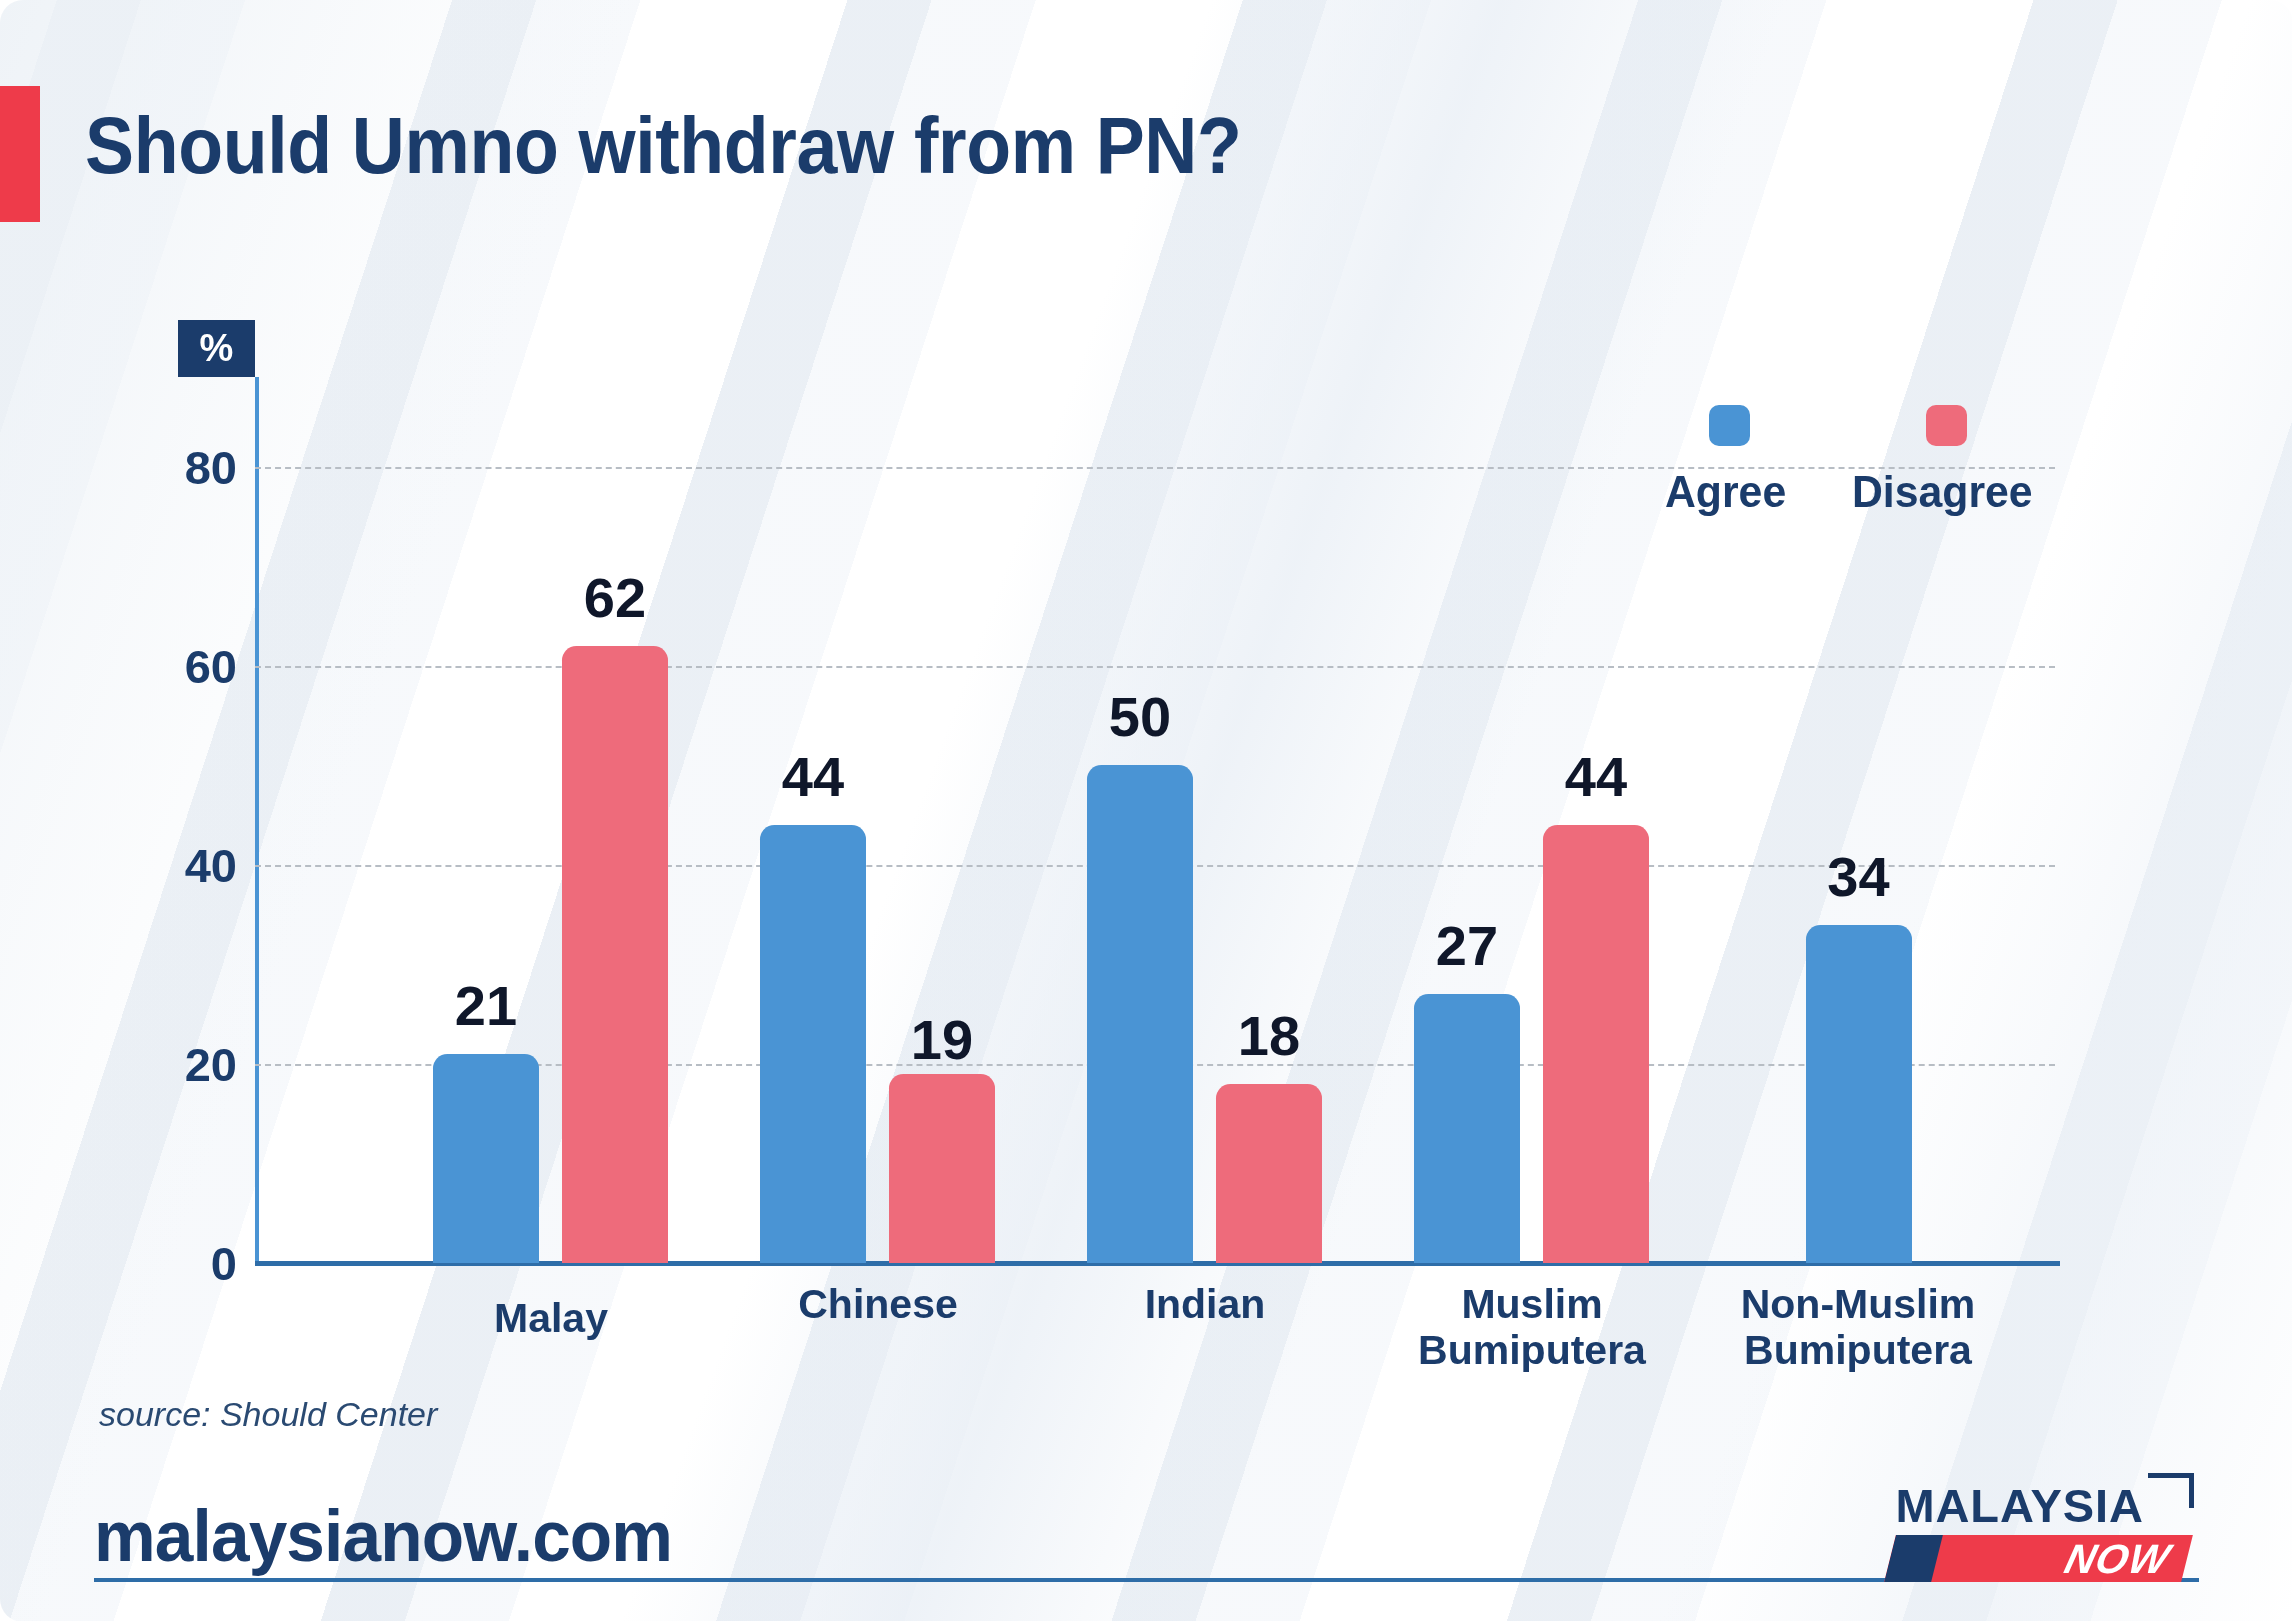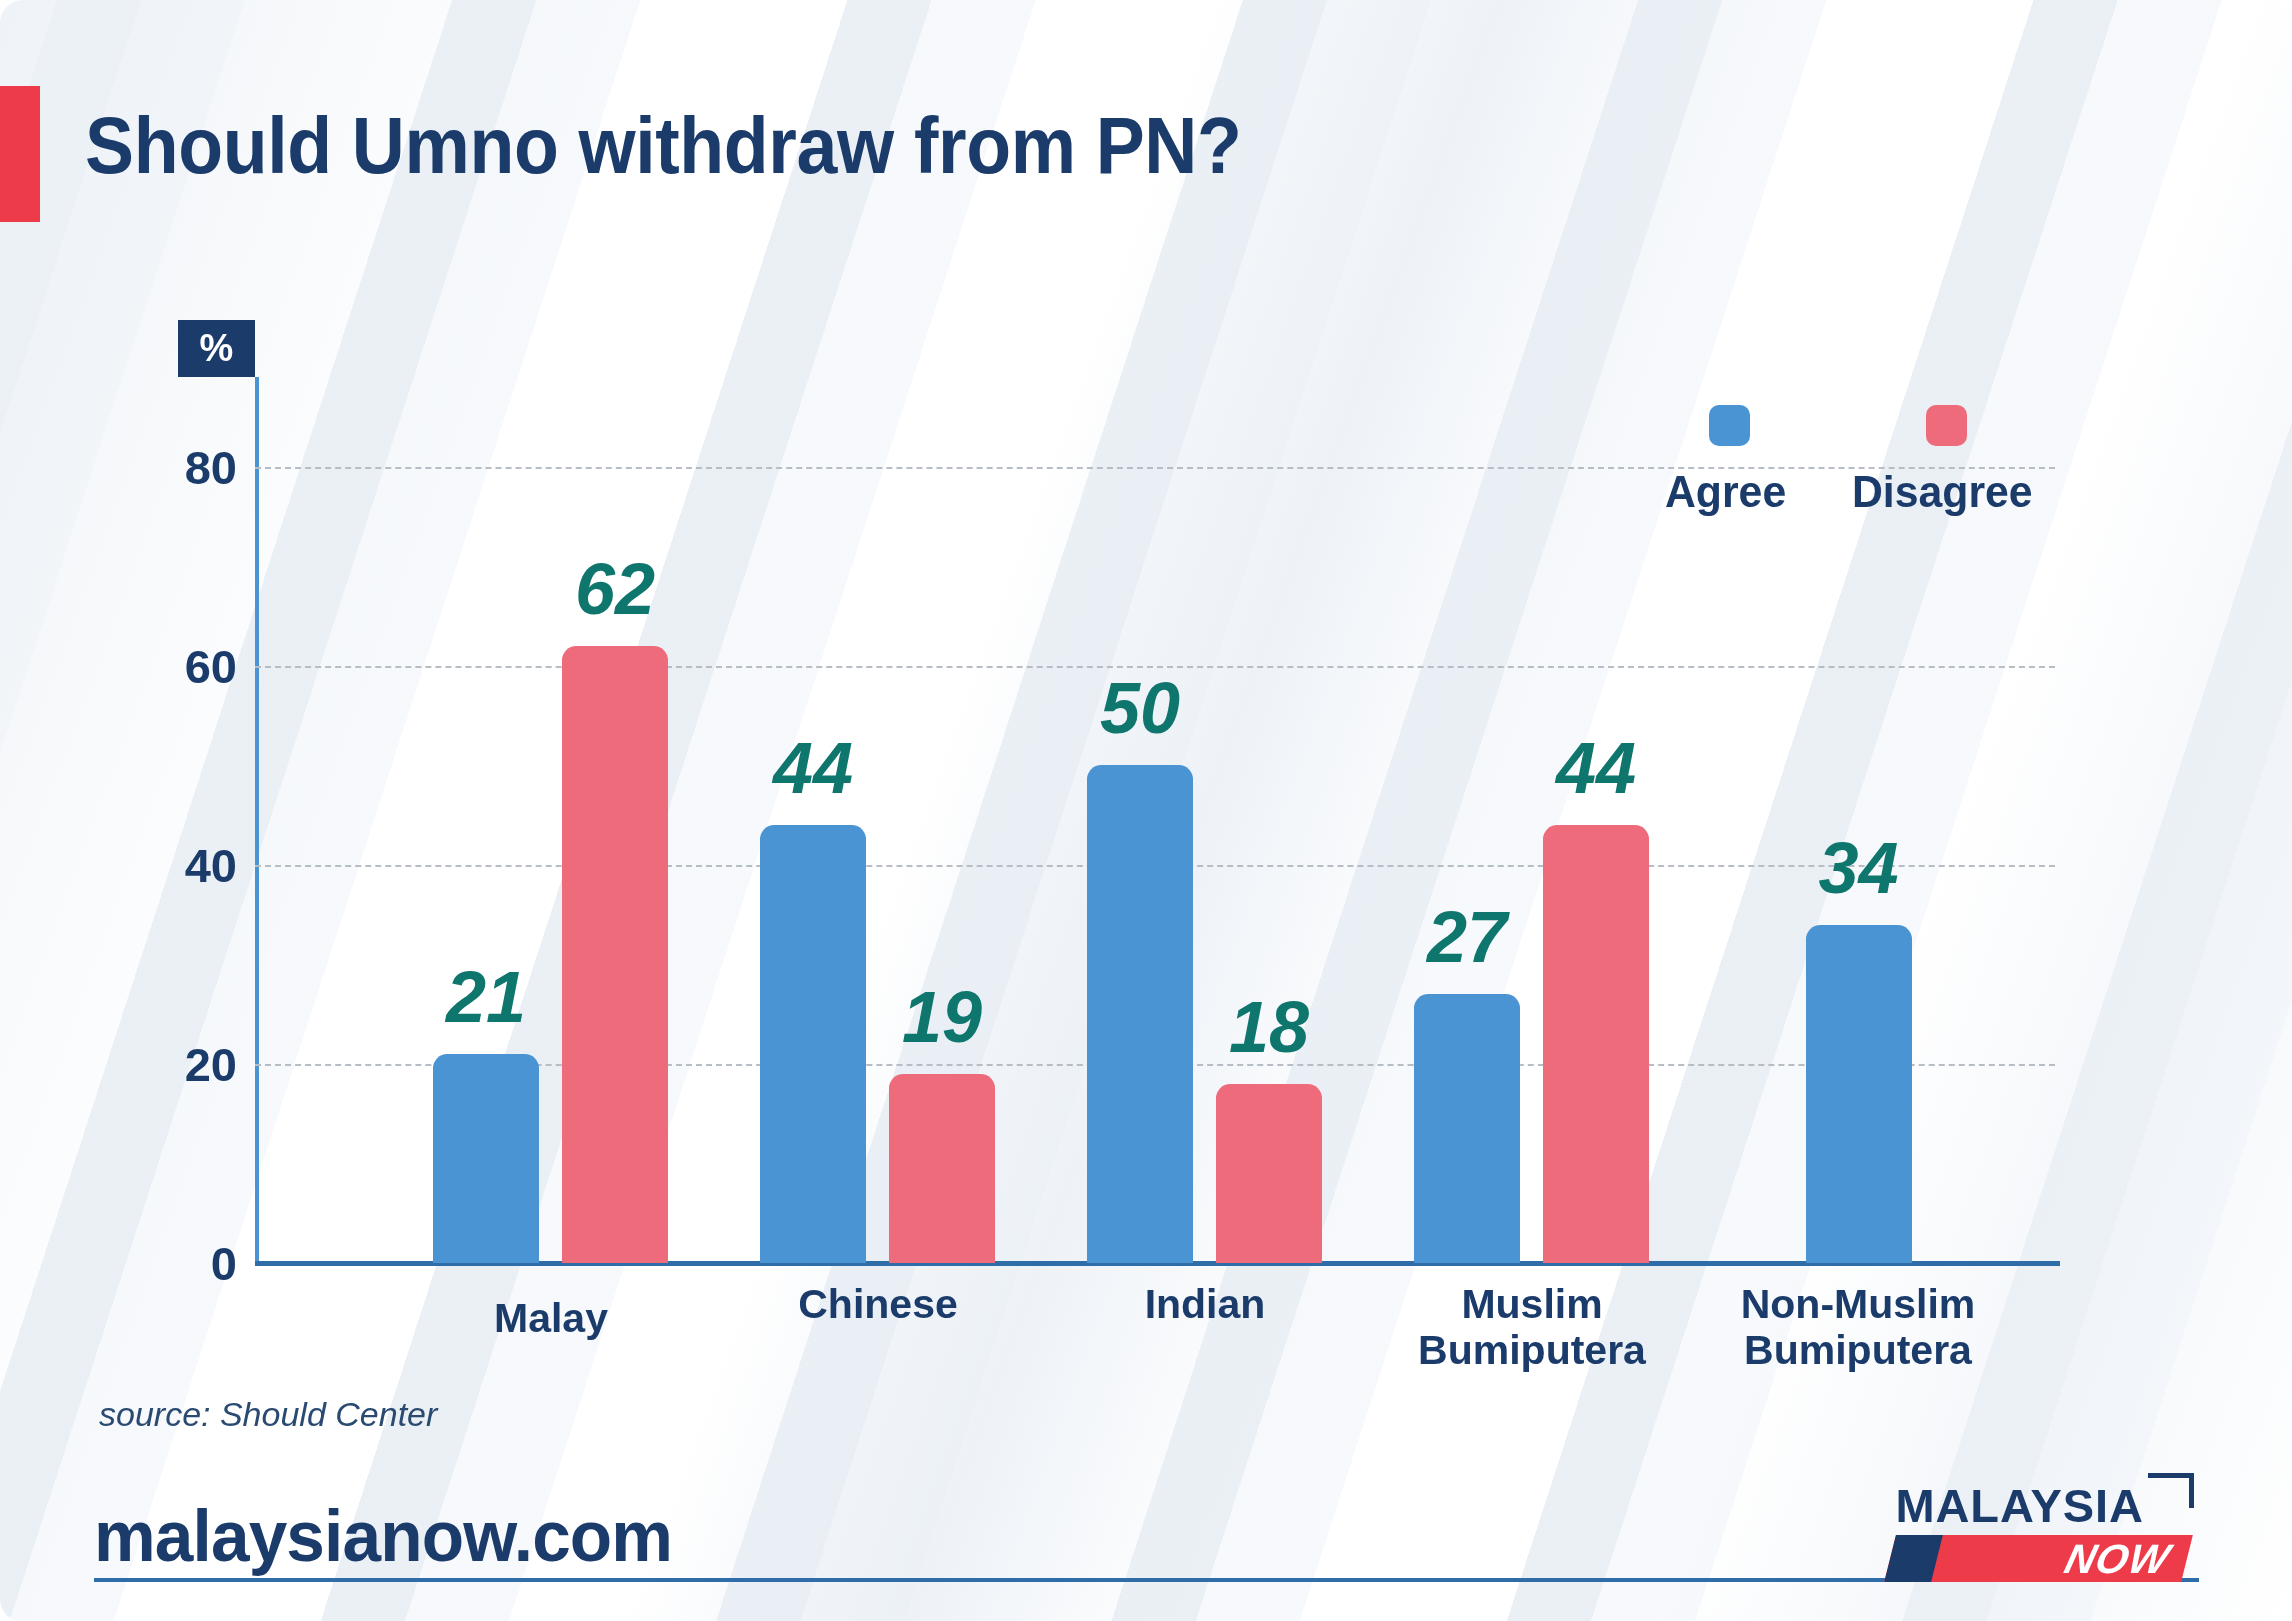--- a/index.html
+++ b/index.html
@@ -105,21 +105,21 @@
     gap:23px;height:896px;
   }
   .bar-wrap{position:relative;width:106px;display:flex;flex-direction:column;justify-content:flex-end;height:100%;}
   .bar{
     width:106px;border-radius:14.3px 14.3px 0 0;
   }
   .bar.agree{background:#4A94D4;}
   .bar.disagree{background:#EE6B7B;}
   .bar-value{
     position:absolute;left:50%;transform:translateX(-50%);
-    font-size:72px;font-weight:bold;font-style:italic;color:#0f766e;
+    font-size:56px;font-weight:bold;color:#0f172a;
     white-space:nowrap;
     font-family:"Liberation Sans", sans-serif;
   }
   .cat-label{
     position:absolute;top:1282px;
     text-align:center;
     font-size:41px;font-weight:bold;color:#1B3C6B;
     line-height:1.12;
     font-family:"Liberation Sans", sans-serif;
   }
@@ -221,21 +221,21 @@
             <div class="bar-value" style="bottom: 633px;">62</div>
             <div class="bar disagree" style="height: 617px; background: rgb(238, 107, 123);"></div>
           </div>
         </div>
         <div class="group" style="left: 505px; width: 235px;">
           <div class="bar-wrap">
             <div class="bar-value" style="bottom: 454px;">44</div>
             <div class="bar agree" style="height: 438px; background: rgb(74, 148, 212);"></div>
           </div>
           <div class="bar-wrap">
-            <div class="bar-value" style="bottom: 205px;">19</div>
+            <div class="bar-value" style="bottom: 191px;">19</div>
             <div class="bar disagree" style="height: 189px; background: rgb(238, 107, 123);"></div>
           </div>
         </div>
         <div class="group" style="left: 832px; width: 235px;">
           <div class="bar-wrap">
             <div class="bar-value" style="bottom: 514px;">50</div>
             <div class="bar agree" style="height: 498px; background: rgb(74, 148, 212);"></div>
           </div>
           <div class="bar-wrap">
             <div class="bar-value" style="bottom: 195px;">18</div>

